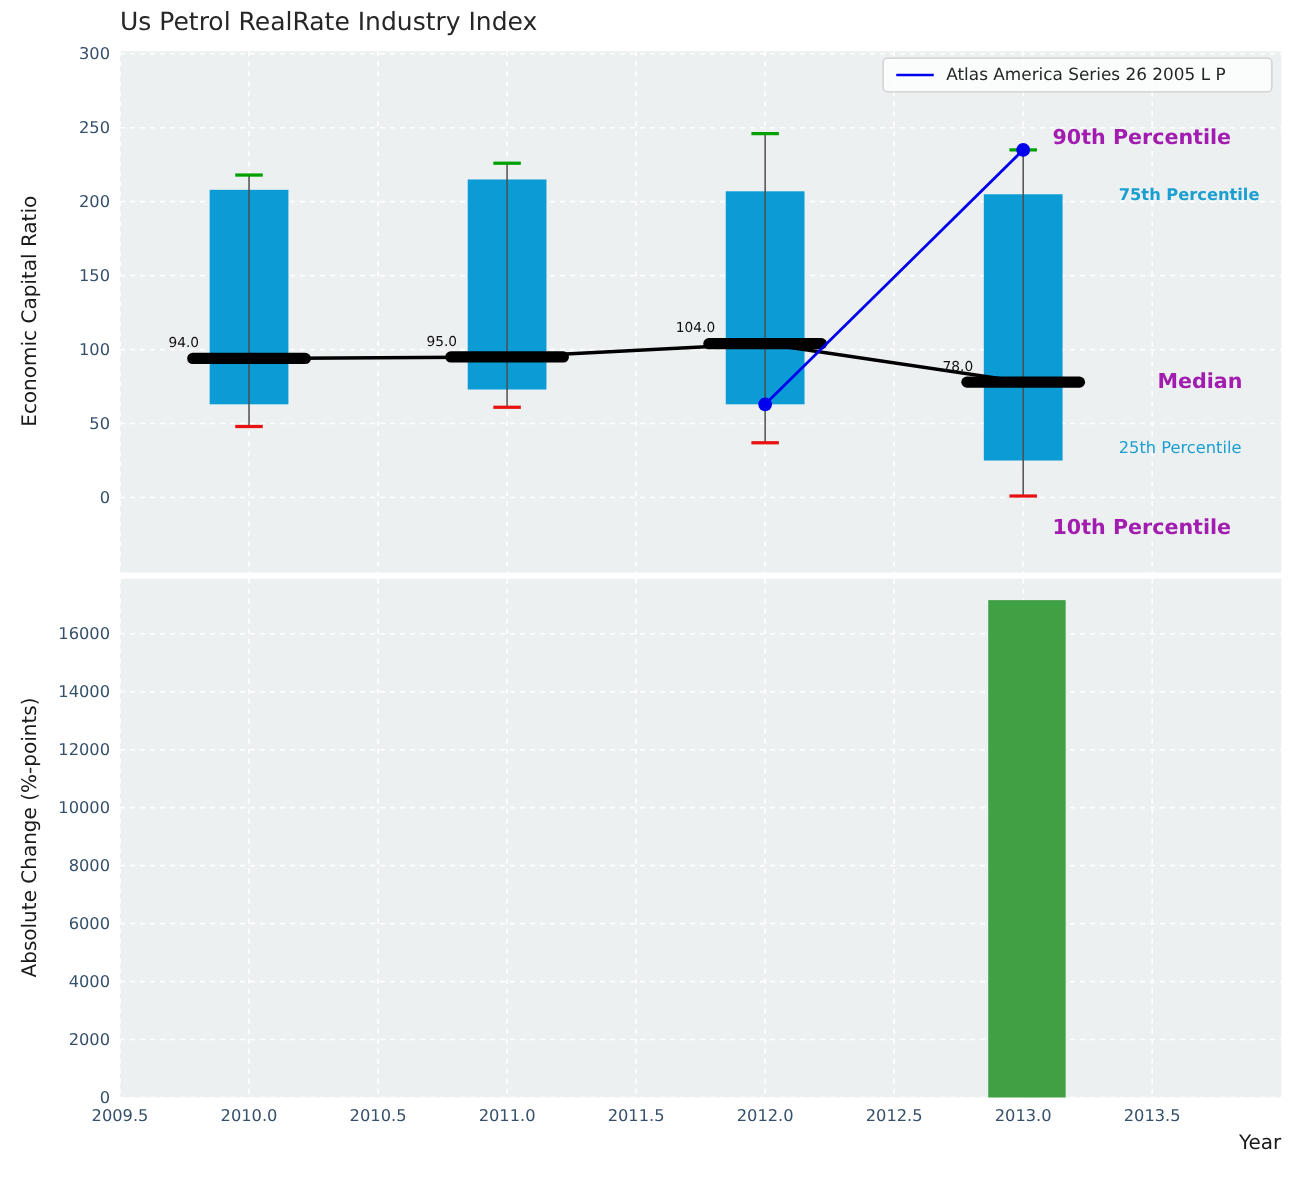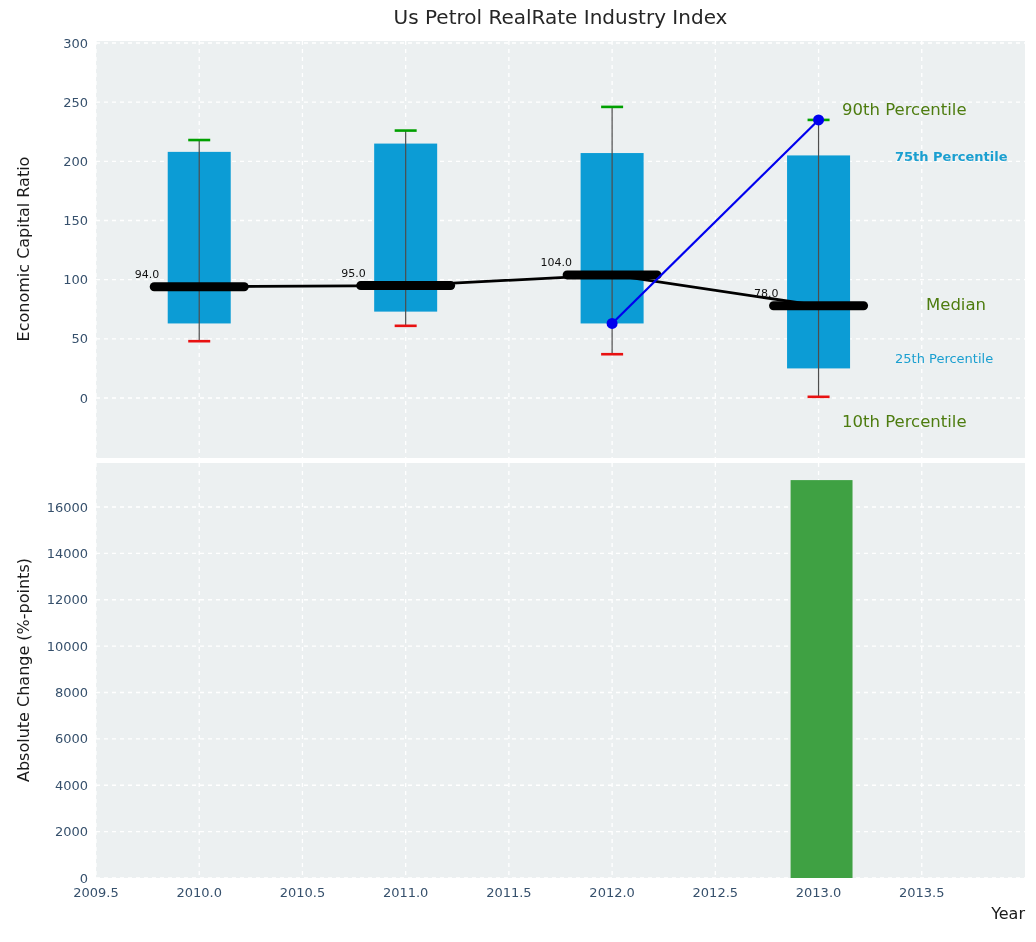--- a/index.html
+++ b/index.html
@@ -1,34 +1,34 @@
 <!DOCTYPE html>
 <html><head>
 <meta charset="utf-8">
 <style>
   html,body{margin:0;padding:0;background:#ffffff;}
   .fig{position:relative;width:1036px;height:942px;background:#ffffff;
        font-family:"DejaVu Sans","Liberation Sans",sans-serif;overflow:hidden;}
   .fig *{box-sizing:border-box;}
-  .chart-title{position:absolute;left:96px;top:5px;width:929px;text-align:center;
+  .chart-title{position:absolute;left:96px;top:5px;width:929px;
        font-size:20px;color:#262626;}
   #chart-svg{position:absolute;left:0;top:0;}
   .ylabel{position:absolute;text-align:center;font-size:16px;color:#1a1a1a;
        transform:rotate(-90deg);transform-origin:center;height:22px;line-height:22px;}
   .ylabel-top{left:-128px;top:238px;width:304px;}
   .ylabel-bottom{left:-136px;top:659px;width:320px;}
   .xlabel{position:absolute;left:96px;top:904px;width:929px;text-align:right;
        font-size:16px;color:#1a1a1a;}
   .legend{position:absolute;left:706px;top:46px;width:312px;height:28px;
        background:rgba(255,255,255,0.8);border:1px solid #cccccc;border-radius:4px;
        display:flex;align-items:center;padding:0 10px;gap:10px;}
   .legend-line{width:30px;height:0;border-top:2.5px solid #0000ee;flex:none;}
   .legend-label{font-size:13.5px;color:#262626;white-space:nowrap;}
   .anno{position:absolute;white-space:nowrap;}
-  .anno-big{font-size:16.5px;color:#4d7c0f;}
+  .anno-big{font-size:16.5px;color:#a21caf;font-weight:bold;}
   .anno-cyan{font-size:13px;color:#1a9fd0;}
   .a-p90{left:842px;top:100px;}
   .a-p75{left:895px;top:149px;font-weight:bold;}
   .a-med{left:926px;top:295px;}
   .a-p25{left:895px;top:351px;}
   .a-p10{left:842px;top:412px;}
 </style>
 </head>
 <body>
 
@@ -125,19 +125,23 @@
       <text x="818.5555555555557" y="897" text-anchor="middle" font-size="13" fill="#36506c" font-family="&quot;DejaVu Sans&quot;,&quot;Liberation Sans&quot;,sans-serif">2013.0</text>
       <text x="921.7777777777778" y="897" text-anchor="middle" font-size="13" fill="#36506c" font-family="&quot;DejaVu Sans&quot;,&quot;Liberation Sans&quot;,sans-serif">2013.5</text>
     </svg>
 
   <div class="chart-title">Us Petrol RealRate Industry Index</div>
 
   <div class="ylabel ylabel-top">Economic Capital Ratio</div>
   <div class="ylabel ylabel-bottom">Absolute Change (%-points)</div>
   <div class="xlabel">Year</div>
 
+  <div class="legend">
+    <span class="legend-line"></span>
+    <span class="legend-label">Atlas America Series 26 2005 L P</span>
+  </div>
 
   <div class="anno anno-big a-p90">90th Percentile</div>
   <div class="anno anno-cyan a-p75">75th Percentile</div>
   <div class="anno anno-big a-med">Median</div>
   <div class="anno anno-cyan a-p25">25th Percentile</div>
   <div class="anno anno-big a-p10">10th Percentile</div>
 </div>
 
 </body></html>

